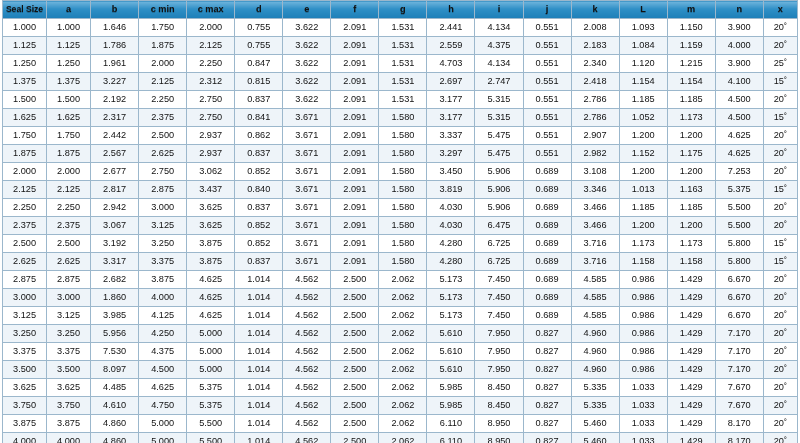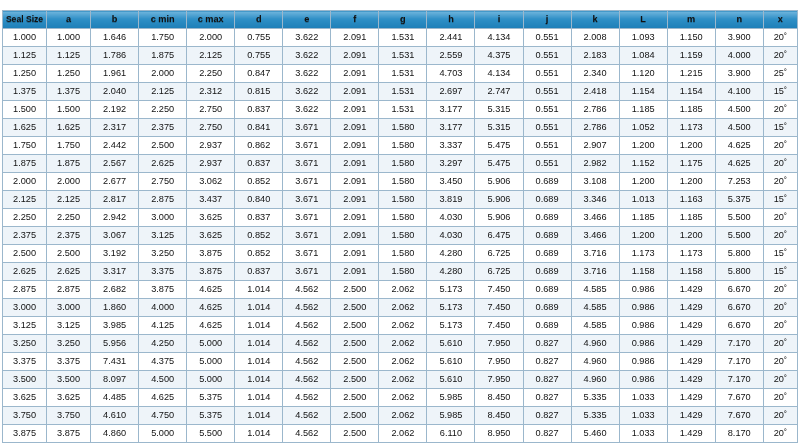--- a/index.html
+++ b/index.html
@@ -10,21 +10,21 @@
   body {
     width: 800px;
     height: 443px;
     font-family: "Liberation Sans", sans-serif;
     overflow: hidden;
   }
   #table-wrap {
     width: 742px;
     height: 443px;
     box-sizing: border-box;
-    padding: 10px 2px 0 2px;
+    padding: 0 2px 0 2px;
   }
   table.spec {
     border-collapse: collapse;
     width: 796px;
     table-layout: fixed;
   }
   table.spec th, table.spec td {
     border: 1px solid #9bb7cc;
     text-align: center;
     font-size: 9.2px;
@@ -185,21 +185,21 @@
           <td>0.551</td>
           <td>2.340</td>
           <td>1.120</td>
           <td>1.215</td>
           <td>3.900</td>
           <td class=" col-x">25˚</td>
         </tr>
         <tr class="alt">
           <td class="col-sealsize">1.375</td>
           <td>1.375</td>
-          <td>2.040</td>
+          <td>3.227</td>
           <td>2.125</td>
           <td>2.312</td>
           <td>0.815</td>
           <td>3.622</td>
           <td>2.091</td>
           <td>1.531</td>
           <td>2.697</td>
           <td>2.747</td>
           <td>0.551</td>
           <td>2.418</td>
@@ -470,21 +470,21 @@
           <td>0.827</td>
           <td>4.960</td>
           <td>0.986</td>
           <td>1.429</td>
           <td>7.170</td>
           <td class=" col-x">20˚</td>
         </tr>
         <tr>
           <td class="col-sealsize">3.375</td>
           <td>3.375</td>
-          <td>7.431</td>
+          <td>7.530</td>
           <td>4.375</td>
           <td>5.000</td>
           <td>1.014</td>
           <td>4.562</td>
           <td>2.500</td>
           <td>2.062</td>
           <td>5.610</td>
           <td>7.950</td>
           <td>0.827</td>
           <td>4.960</td>

